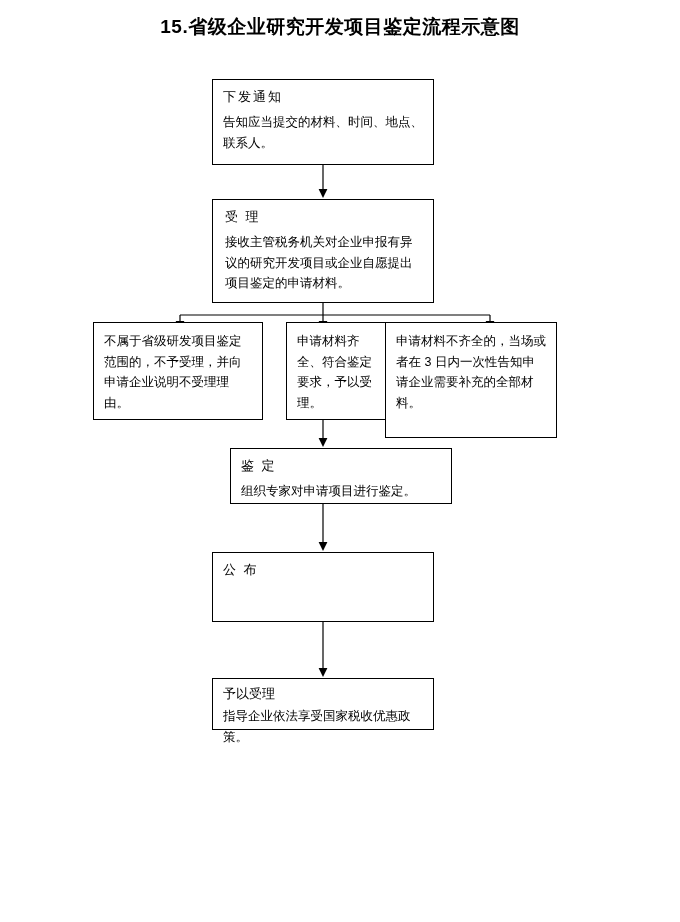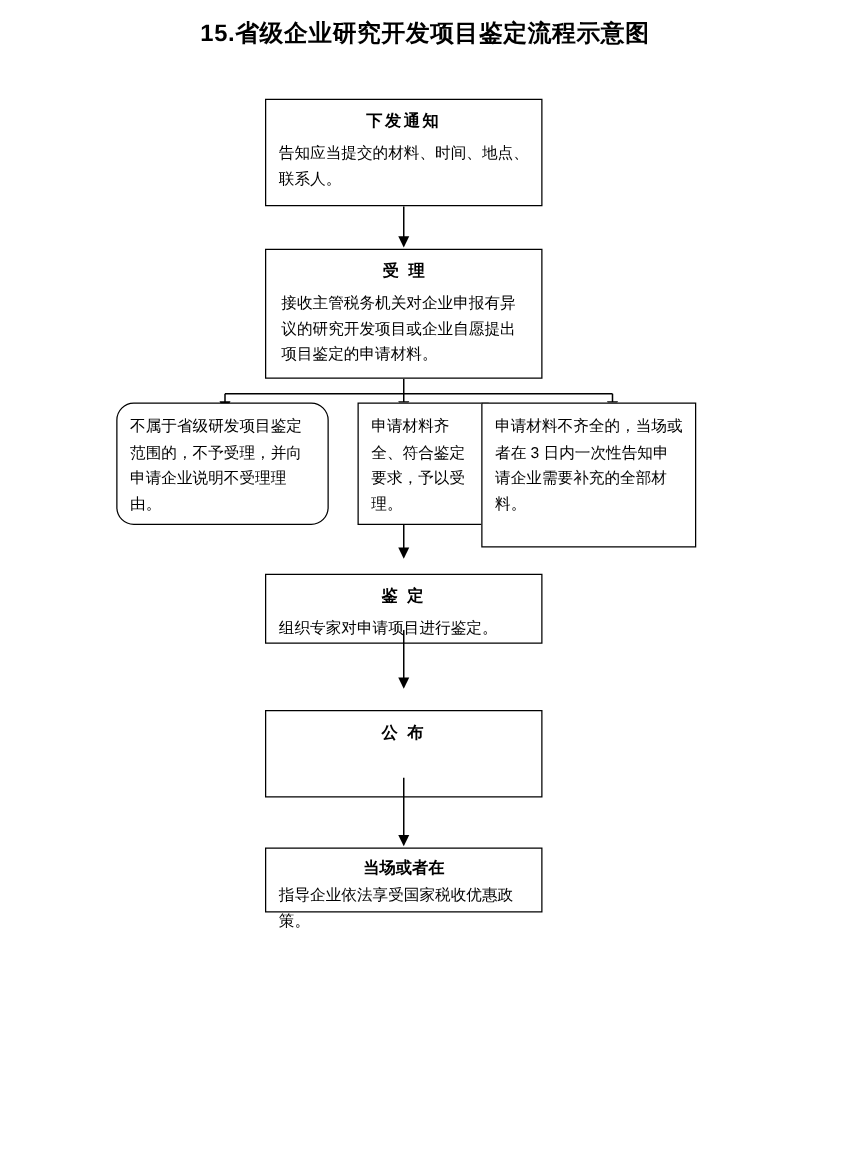--- a/index.html
+++ b/index.html
@@ -26,22 +26,21 @@
     letter-spacing: 0.5px;
   }
   .node {
     position: absolute;
     border: 1px solid #000000;
     box-sizing: border-box;
     background: #ffffff;
     padding: 8px 10px;
   }
   .node-title {
-    text-align: center;
-    font-weight: bold;
+    font-weight: normal;
     font-size: 13px;
     letter-spacing: 2px;
     margin-bottom: 6px;
   }
   .node-body {
     font-size: 12.5px;
     line-height: 1.65;
     text-align: left;
   }
   .node-body-center {
@@ -89,58 +88,58 @@
     <polygon points="90,27 85.6,18 94.4,18" fill="#000"></polygon>
 
     <line x1="233" y1="12" x2="233" y2="20" stroke="#000" stroke-width="1.2"></line>
     <polygon points="233,27 228.6,18 237.4,18" fill="#000"></polygon>
 
     <line x1="400" y1="12" x2="400" y2="20" stroke="#000" stroke-width="1.2"></line>
     <polygon points="400,27 395.6,18 404.4,18" fill="#000"></polygon>
   </svg>
 </div>
 
-<div class="node" style="left:93px; top:322px; width:170px; height:98px;border-radius:14px;">
+<div class="node" style="left:93px; top:322px; width:170px; height:98px;">
   <div class="node-body-center">不属于省级研发项目鉴定范围的，不予受理，并向申请企业说明不受理理由。</div>
 </div>
 
 <div class="node" style="left:271px; top:322px; width:105px; height:98px;margin-left:15px;">
   <div class="node-body-center">申请材料齐全、符合鉴定要求，予以受理。</div>
 </div>
 
 <div class="node" style="left:385px; top:322px; width:172px; height:116px;">
   <div class="node-body-center">申请材料不齐全的，当场或者在 3 日内一次性告知申请企业需要补充的全部材料。</div>
 </div>
 
 <div class="arrow" style="left:316px; top:420px; width:14px; height:28px;">
   <svg width="14" height="28" viewBox="0 0 14 28">
     <line x1="7" y1="0" x2="7" y2="20" stroke="#000" stroke-width="1.2"></line>
     <polygon points="7,27 2.6,18 11.4,18" fill="#000"></polygon>
   </svg>
 </div>
 
-<div class="node" style="left:212px; top:448px; width:222px; height:56px;margin-top:11px;">
+<div class="node" style="left:230px; top:448px; width:222px; height:56px;">
   <div class="node-title">鉴 定</div>
   <div class="node-body">组织专家对申请项目进行鉴定。</div>
 </div>
 
 <div class="arrow" style="left:316px; top:504px; width:14px; height:48px;">
   <svg width="14" height="48" viewBox="0 0 14 48">
     <line x1="7" y1="0" x2="7" y2="40" stroke="#000" stroke-width="1.2"></line>
     <polygon points="7,47 2.6,38 11.4,38" fill="#000"></polygon>
   </svg>
 </div>
 
-<div class="node" style="left:212px; top:552px; width:222px; height:70px;margin-top:16px;">
+<div class="node" style="left:212px; top:552px; width:222px; height:70px;">
   <div class="node-title">公 布</div>
 </div>
 
 <div class="arrow" style="left:316px; top:622px; width:14px; height:56px;">
   <svg width="14" height="56" viewBox="0 0 14 56">
     <line x1="7" y1="0" x2="7" y2="48" stroke="#000" stroke-width="1.2"></line>
     <polygon points="7,55 2.6,46 11.4,46" fill="#000"></polygon>
   </svg>
 </div>
 
 <div class="node" style="left:212px; top:678px; width:222px; height:52px; padding-top:6px;">
-  <div class="node-title" style="letter-spacing:0; margin-bottom:3px;">当场或者在</div>
+  <div class="node-title" style="letter-spacing:0; margin-bottom:3px;">予以受理</div>
   <div class="node-body">指导企业依法享受国家税收优惠政策。</div>
 </div>
 
 </body></html>

